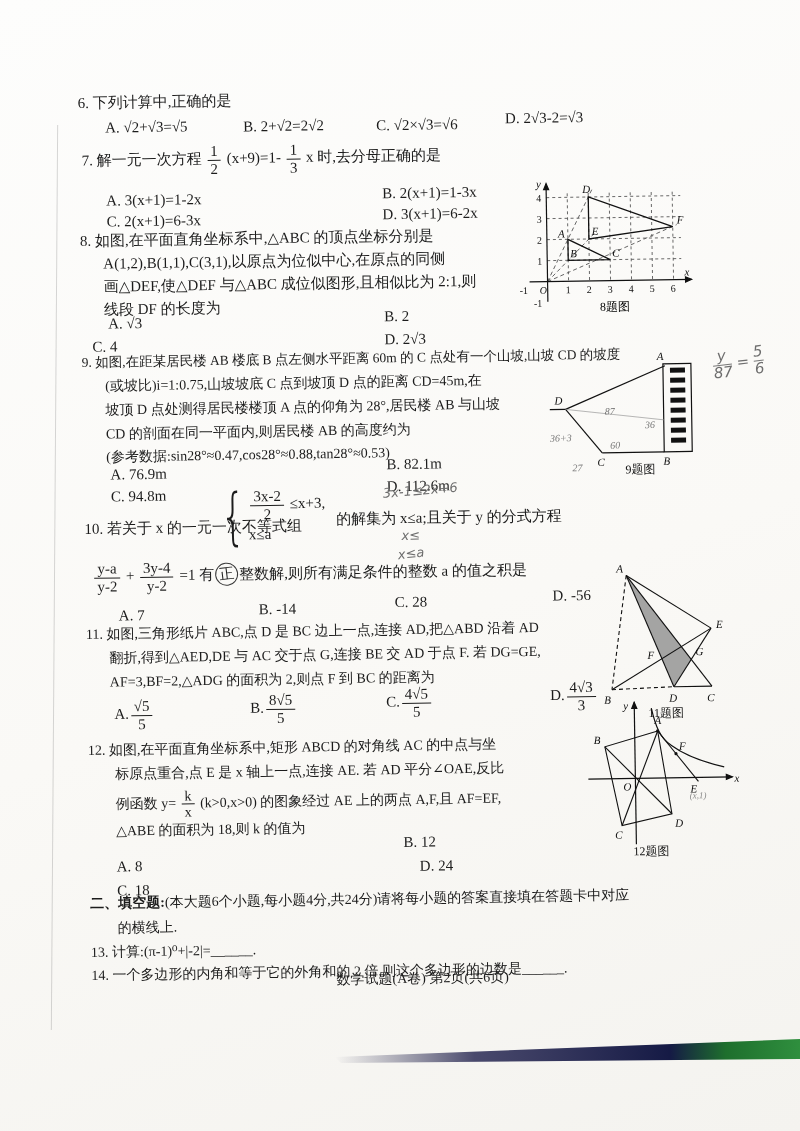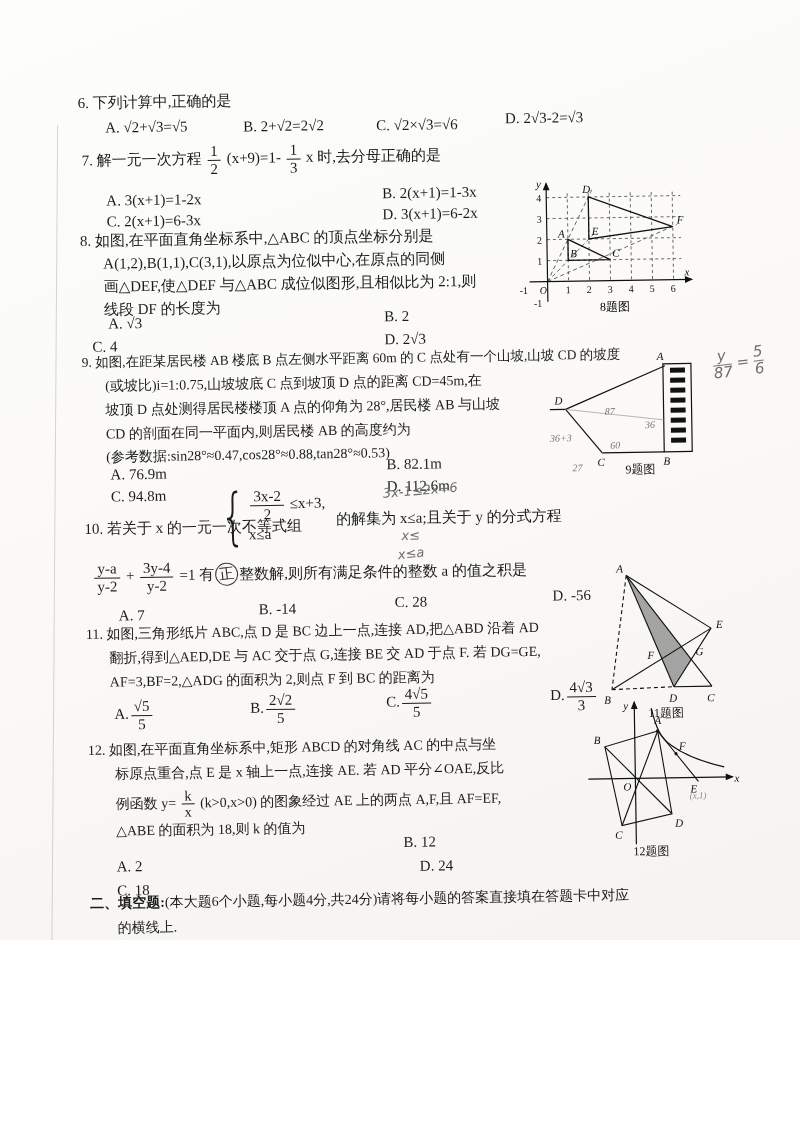--- a/index.html
+++ b/index.html
@@ -1,16 +1,16 @@
 <!DOCTYPE html>
 <html><head>
 <meta charset="utf-8">
 <style>
   html,body{margin:0;padding:0;background:#fff;}
-  #page{position:relative;width:800px;height:940px;overflow:hidden;
+  #page{position:relative;width:800px;height:1131px;overflow:hidden;
         background:linear-gradient(160deg,#fdfdfc 0%,#faf9f6 55%,#f4f3ef 100%);
         font-family:"Liberation Serif","DejaVu Serif",serif;color:#1c1c1c;}
   #sheet{position:absolute;left:0;top:0;width:800px;height:1131px;
          transform:rotate(-0.9deg);transform-origin:400px 565px;}
   .line{position:absolute;white-space:nowrap;font-size:15px;line-height:1.35;}
   .sm{font-size:14px;}
   .xs{font-size:13.5px;}
   .opt{font-size:15px;}
   .fr{display:inline-block;vertical-align:middle;text-align:center;line-height:1.1;margin:0 2px;}
   .fr .n{display:block;padding:0 3px;}
@@ -200,21 +200,21 @@
     <div class="line opt" style="left:394px;top:592px">C. 28</div>
     <div class="line opt" style="left:552px;top:588px">D. -56</div>
 
     <div class="line sm" style="left:85px;top:621px">11. 如图,三角形纸片 ABC,点 D 是 BC 边上一点,连接 AD,把△ABD 沿着 AD</div>
     <div class="line sm" style="left:108px;top:645px">翻折,得到△AED,DE 与 AC 交于点 G,连接 BE 交 AD 于点 F. 若 DG=GE,</div>
     <div class="line sm" style="left:108px;top:669px">AF=3,BF=2,△ADG 的面积为 2,则点 F 到 BC 的距离为</div>
     <div class="line opt" style="left:112px;top:694px">
       <span>A.</span><span class="fr"><span class="n">√5</span><span class="d">5</span></span>
     </div>
     <div class="line opt" style="left:248px;top:690px">
-      <span>B.</span><span class="fr"><span class="n">2√2</span><span class="d">5</span></span>
+      <span>B.</span><span class="fr"><span class="n">8√5</span><span class="d">5</span></span>
     </div>
     <div class="line opt" style="left:384px;top:686px">
       <span>C.</span><span class="fr"><span class="n">4√5</span><span class="d">5</span></span>
     </div>
     <div class="line opt" style="left:548px;top:682px">
       <span>D.</span><span class="fr"><span class="n">4√3</span><span class="d">3</span></span>
     </div>
 
     <svg style="position:absolute;left:598px;top:563px" width="150" height="162" viewBox="0 0 150 162">
       <polygon points="28,16 92,101 74,128" fill="#8f8f8f" fill-opacity="0.8"></polygon>
@@ -244,21 +244,21 @@
 
     <div class="line sm" style="left:85px;top:737px">12. 如图,在平面直角坐标系中,矩形 ABCD 的对角线 AC 的中点与坐</div>
     <div class="line sm" style="left:112px;top:761px">标原点重合,点 E 是 x 轴上一点,连接 AE. 若 AD 平分∠OAE,反比</div>
     <div class="line sm" style="left:112px;top:785px">
       <span>例函数 y=</span>
       <span class="fr"><span class="n">k</span><span class="d">x</span></span>
       <span>(k&gt;0,x&gt;0) 的图象经过 AE 上的两点 A,F,且 AF=EF,</span>
     </div>
     <div class="line sm" style="left:112px;top:818px">△ABE 的面积为 18,则 k 的值为</div>
     <div class="line opt" style="left:399px;top:832px">B. 12</div>
-    <div class="line opt" style="left:112px;top:852px">A. 2</div>
+    <div class="line opt" style="left:112px;top:852px">A. 8</div>
     <div class="line opt" style="left:415px;top:856px">D. 24</div>
     <div class="line opt" style="left:112px;top:876px">C. 18</div>
 
     <svg style="position:absolute;left:583px;top:700px" width="157" height="164" viewBox="0 0 157 164">
       <g stroke="#111" stroke-width="1.2" fill="none">
         <line x1="2" y1="82" x2="146" y2="82"></line>
         <line x1="49" y1="148" x2="49" y2="6"></line>
         <path d="M146,82 l-6,-2.5 v5 z" fill="#111"></path>
         <path d="M49,6 l-2.5,6 h5 z" fill="#111"></path>
       </g>

